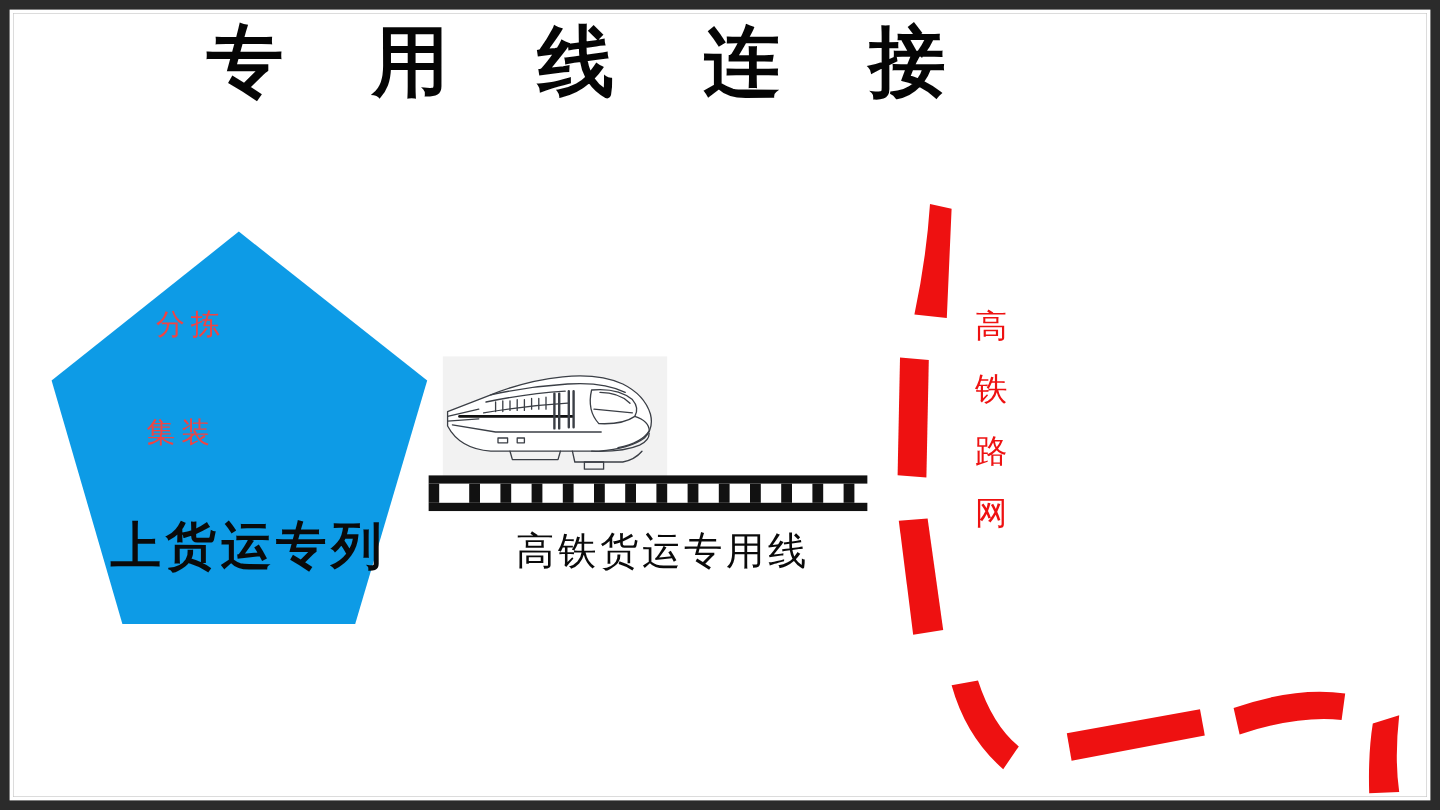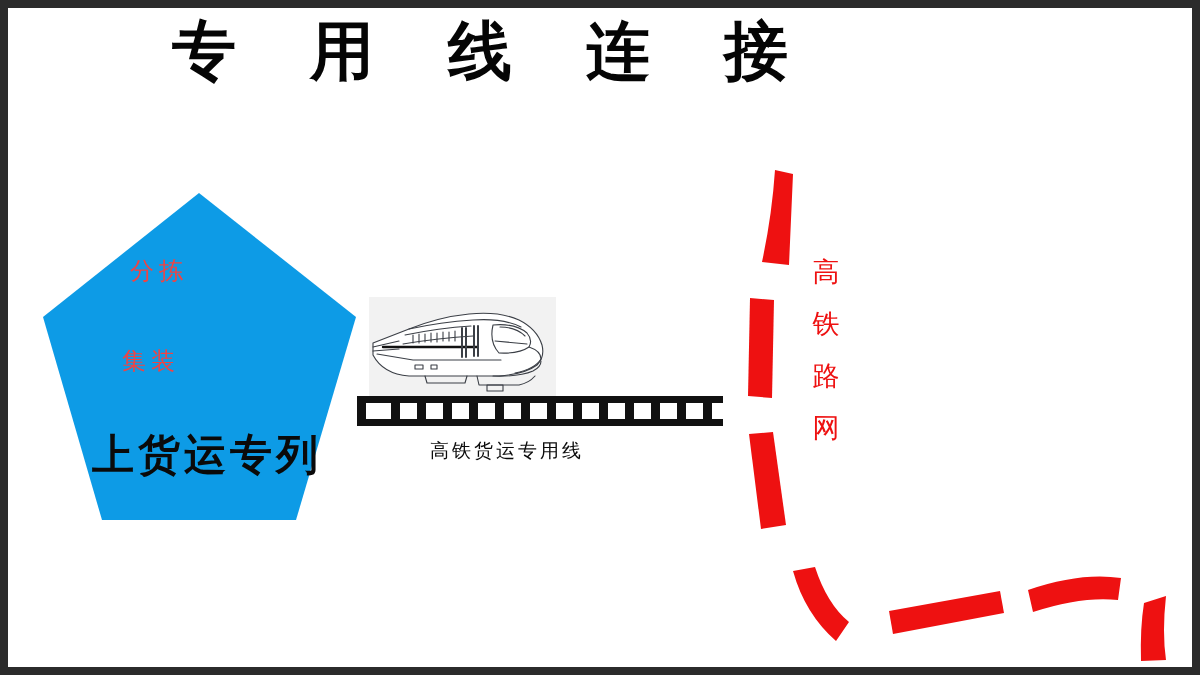--- a/index.html
+++ b/index.html
@@ -115,21 +115,21 @@
     width: 366px;
     height: 30px;
     z-index: 6;
   }
   .track svg { display: block; }
   
   .track-label {
     position: absolute;
     left: 430px;
     top: 438px;
-    font-size: 19px;
+    font-size: 32px;
     color: #0a0a0a;
     letter-spacing: 3px;
     white-space: nowrap;
     z-index: 7;
     font-family: "Liberation Sans", "DejaVu Sans", sans-serif;
     text-align: center;
   }
   
   .rednet {
     position: absolute;

